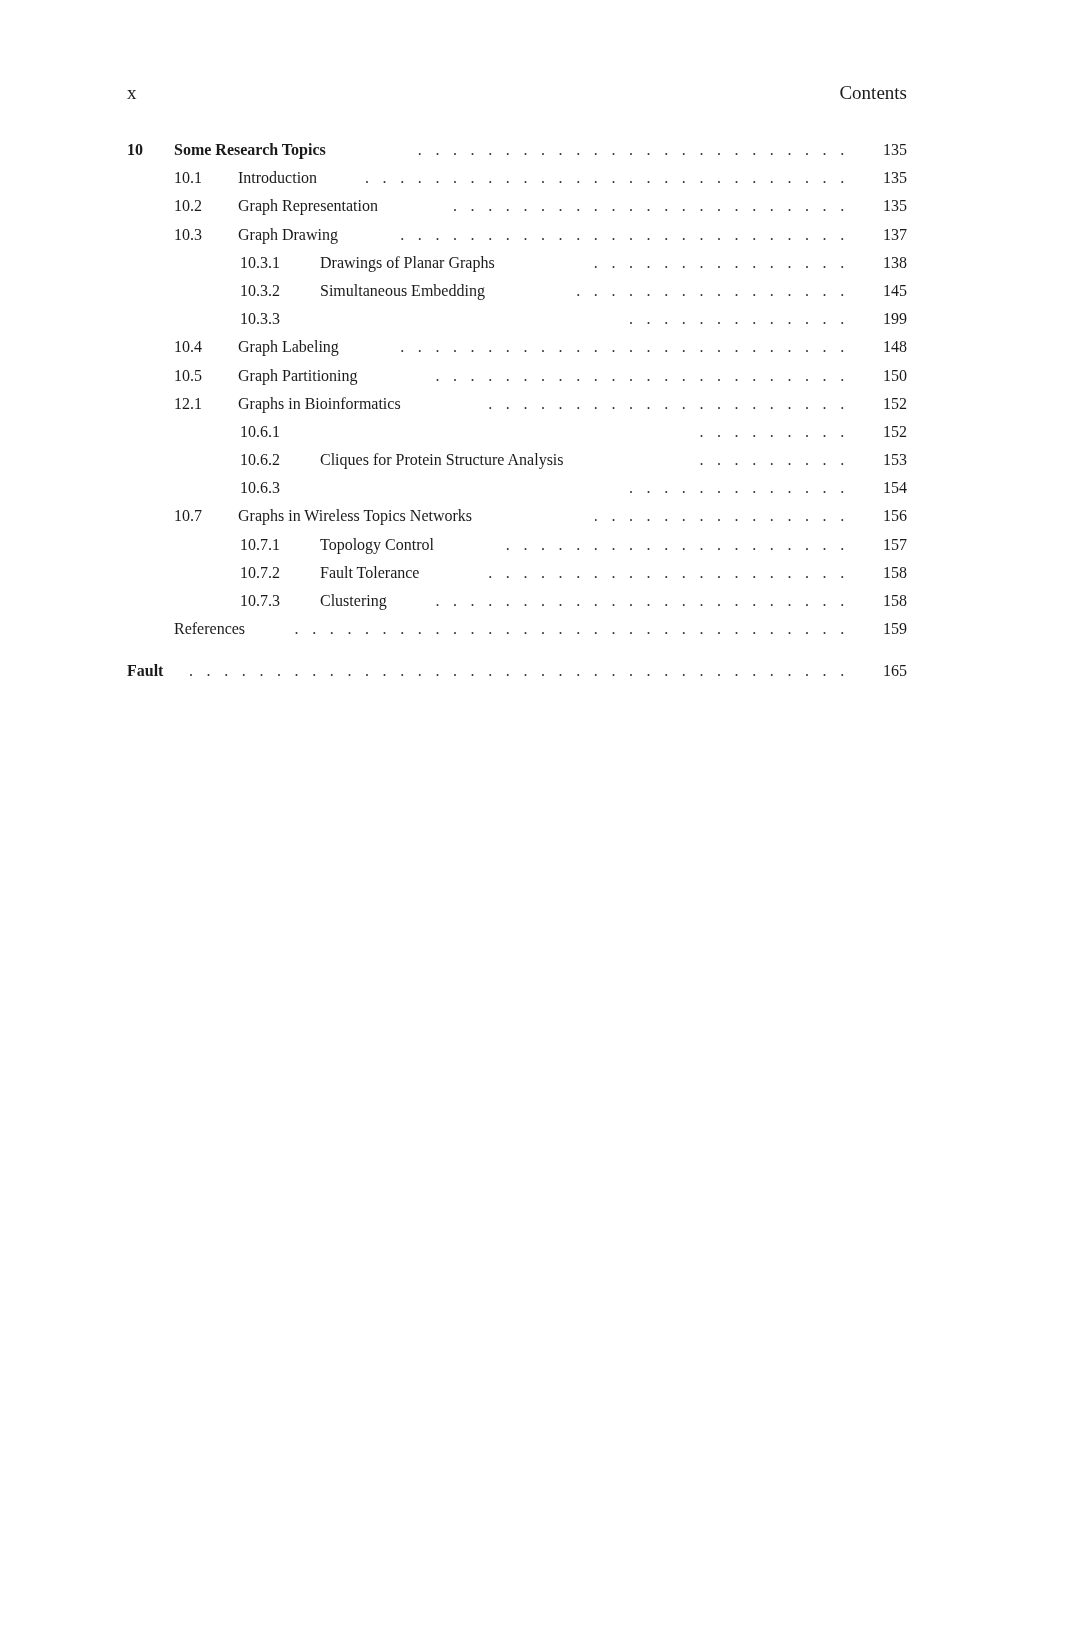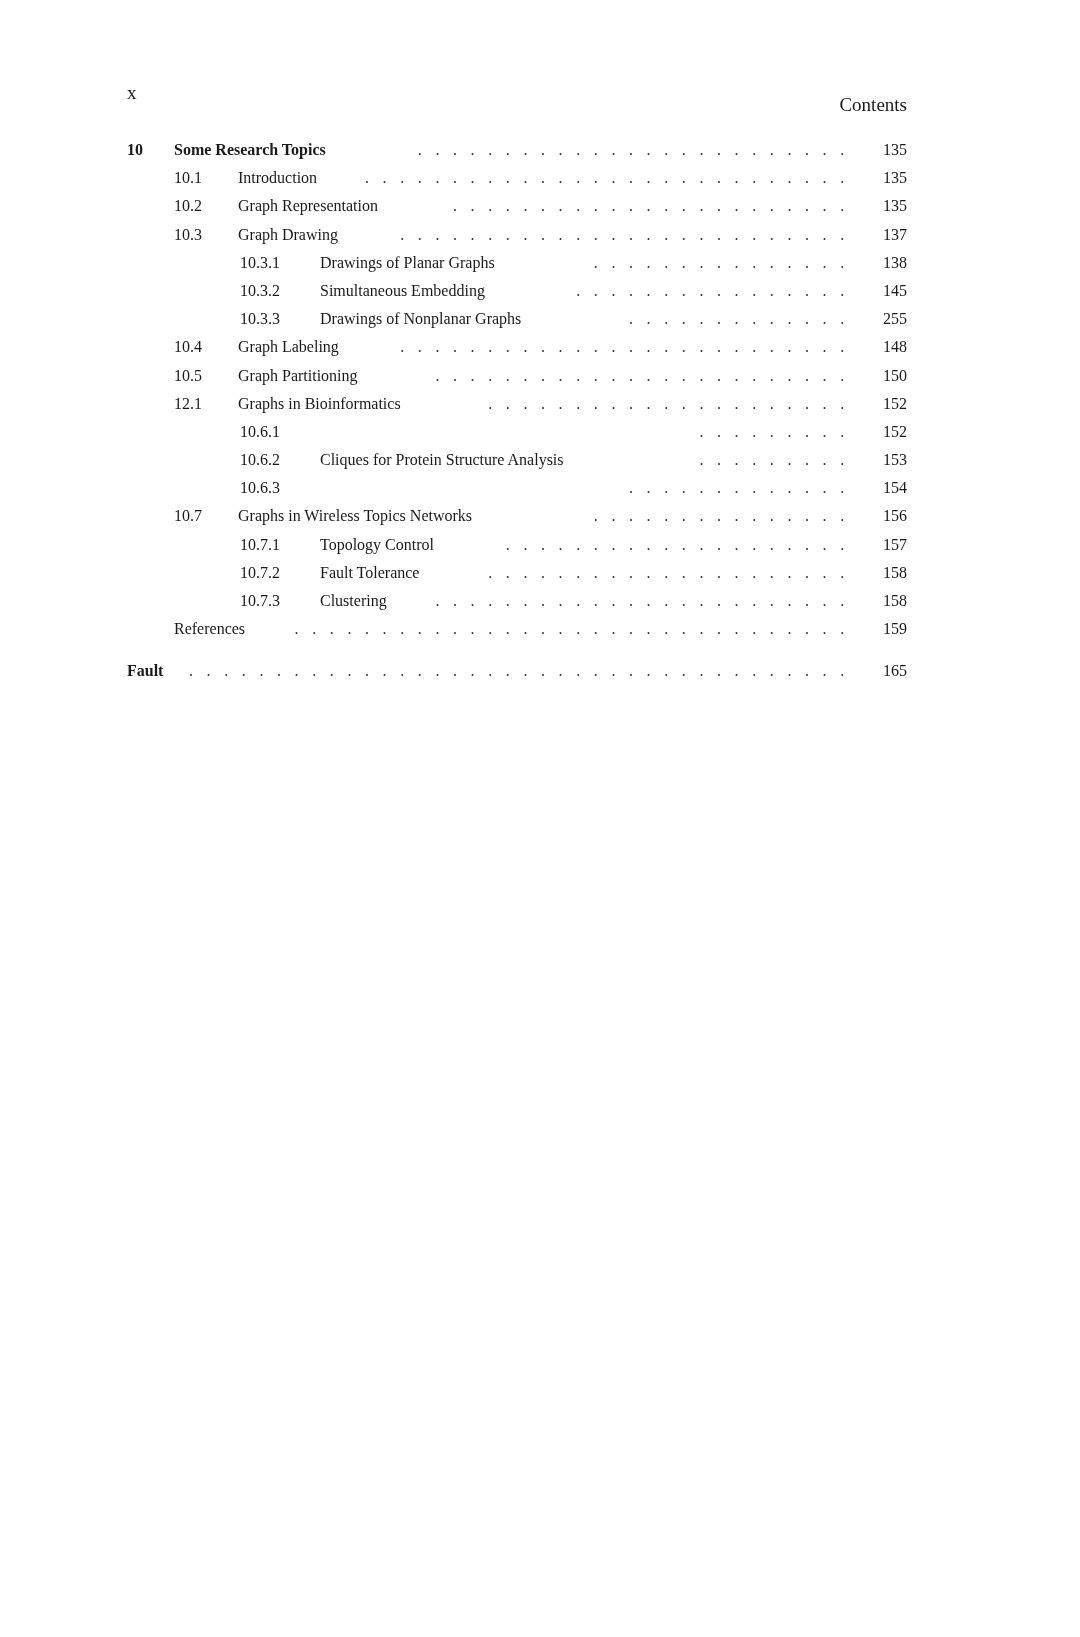--- a/index.html
+++ b/index.html
@@ -1,20 +1,20 @@
 <!DOCTYPE html>
 <html><head>
 <meta charset="utf-8">
 <style>
   html,body{margin:0;padding:0;background:#fff;}
   body{width:1080px;height:1637px;position:relative;overflow:hidden;
        font-family:"Liberation Serif","DejaVu Serif",serif;color:#1a1a1a;}
   .header{position:absolute;top:82px;left:127px;width:780px;height:26px;font-size:19px;}
   .header .left{position:absolute;left:0;top:0;}
-  .header .right{position:absolute;right:0;top:12px;}
+  .header .right{position:absolute;right:0;top:0;}
   .toc{position:absolute;left:127px;top:136px;width:780px;}
   .row{position:relative;height:28.2px;line-height:28.2px;font-size:16px;white-space:nowrap;}
   .row .num{position:absolute;}
   .row .title{position:absolute;}
   .row .page{position:absolute;right:0;}
   .lvl0 .num{left:0;font-weight:bold;}
   .lvl0 .title{left:47px;font-weight:bold;}
   .lvl1 .num{left:47px;}
   .lvl1 .title{left:111px;}
   .lvl2 .num{left:113px;}
@@ -64,23 +64,22 @@
       <span class="page">138</span>
     </div>
     <div class="row lvl2">
       <span class="num">10.3.2</span>
       <span class="title">Simultaneous Embedding</span>
       <span class="dotfill" style="left: 446px;">. . . . . . . . . . . . . . . . . . . . . . . . . . . . . . . . . . . . . . . . . . . . . . . . . . . . . . . . . . . . . . . . . . . . . . . . . . . . . . . . . . . . . . . . . . . . . . . . . . . . . . . . . . . . . . . . . . . . . . . . </span>
       <span class="page">145</span>
     </div>
     <div class="row lvl2">
       <span class="num">10.3.3</span>
-      <span class="title">Drawings of Nonplanar Graphs</span>
       <span class="dotfill" style="left: 494px;">. . . . . . . . . . . . . . . . . . . . . . . . . . . . . . . . . . . . . . . . . . . . . . . . . . . . . . . . . . . . . . . . . . . . . . . . . . . . . . . . . . . . . . . . . . . . . . . . . . . . . . . . . . . . . . . . . . . . . . . . </span>
-      <span class="page">255</span>
+      <span class="page">199</span>
     </div>
     <div class="row lvl1">
       <span class="num">10.4</span>
       <span class="title">Graph Labeling</span>
       <span class="dotfill" style="left: 265px;">. . . . . . . . . . . . . . . . . . . . . . . . . . . . . . . . . . . . . . . . . . . . . . . . . . . . . . . . . . . . . . . . . . . . . . . . . . . . . . . . . . . . . . . . . . . . . . . . . . . . . . . . . . . . . . . . . . . . . . . . </span>
       <span class="page">148</span>
     </div>
     <div class="row lvl1">
       <span class="num">10.5</span>
       <span class="title">Graph Partitioning</span>

